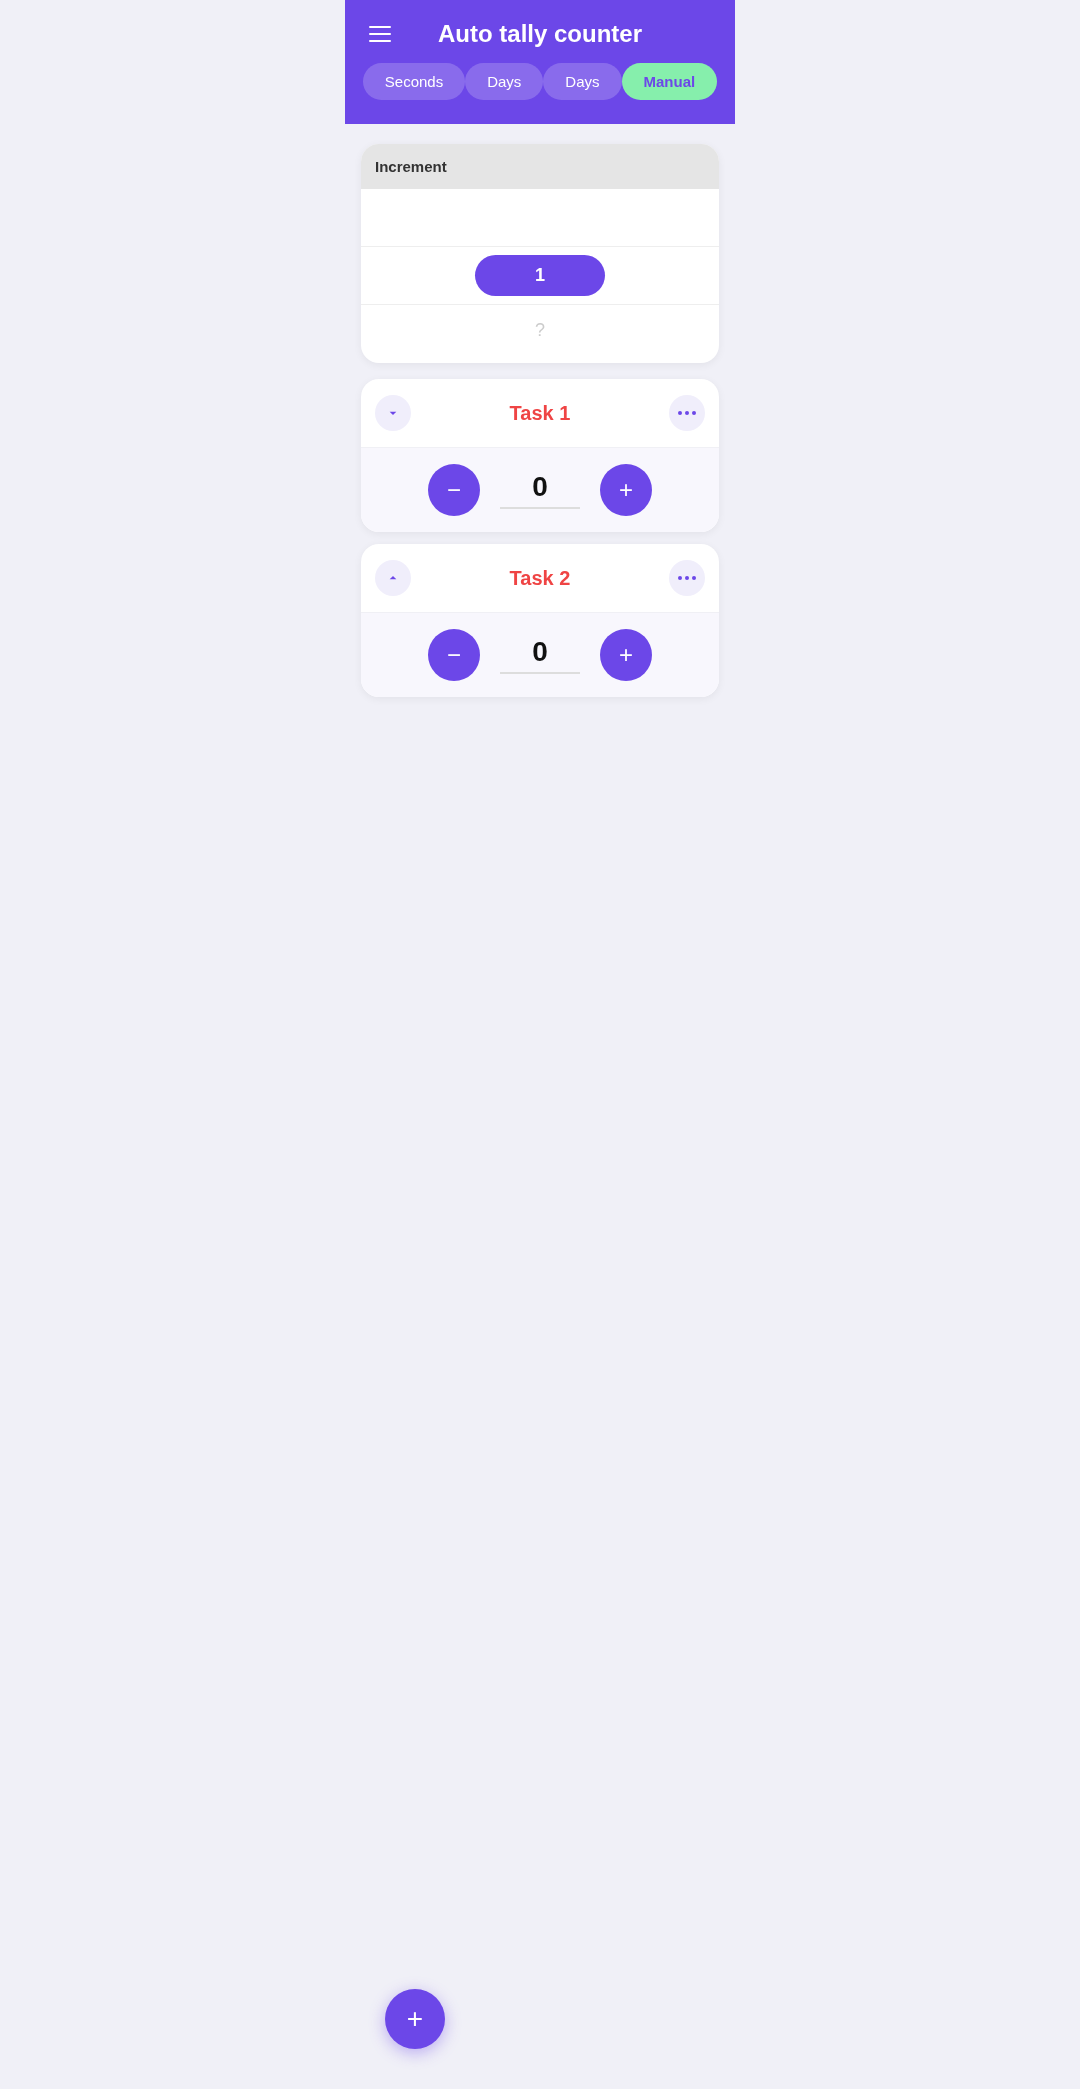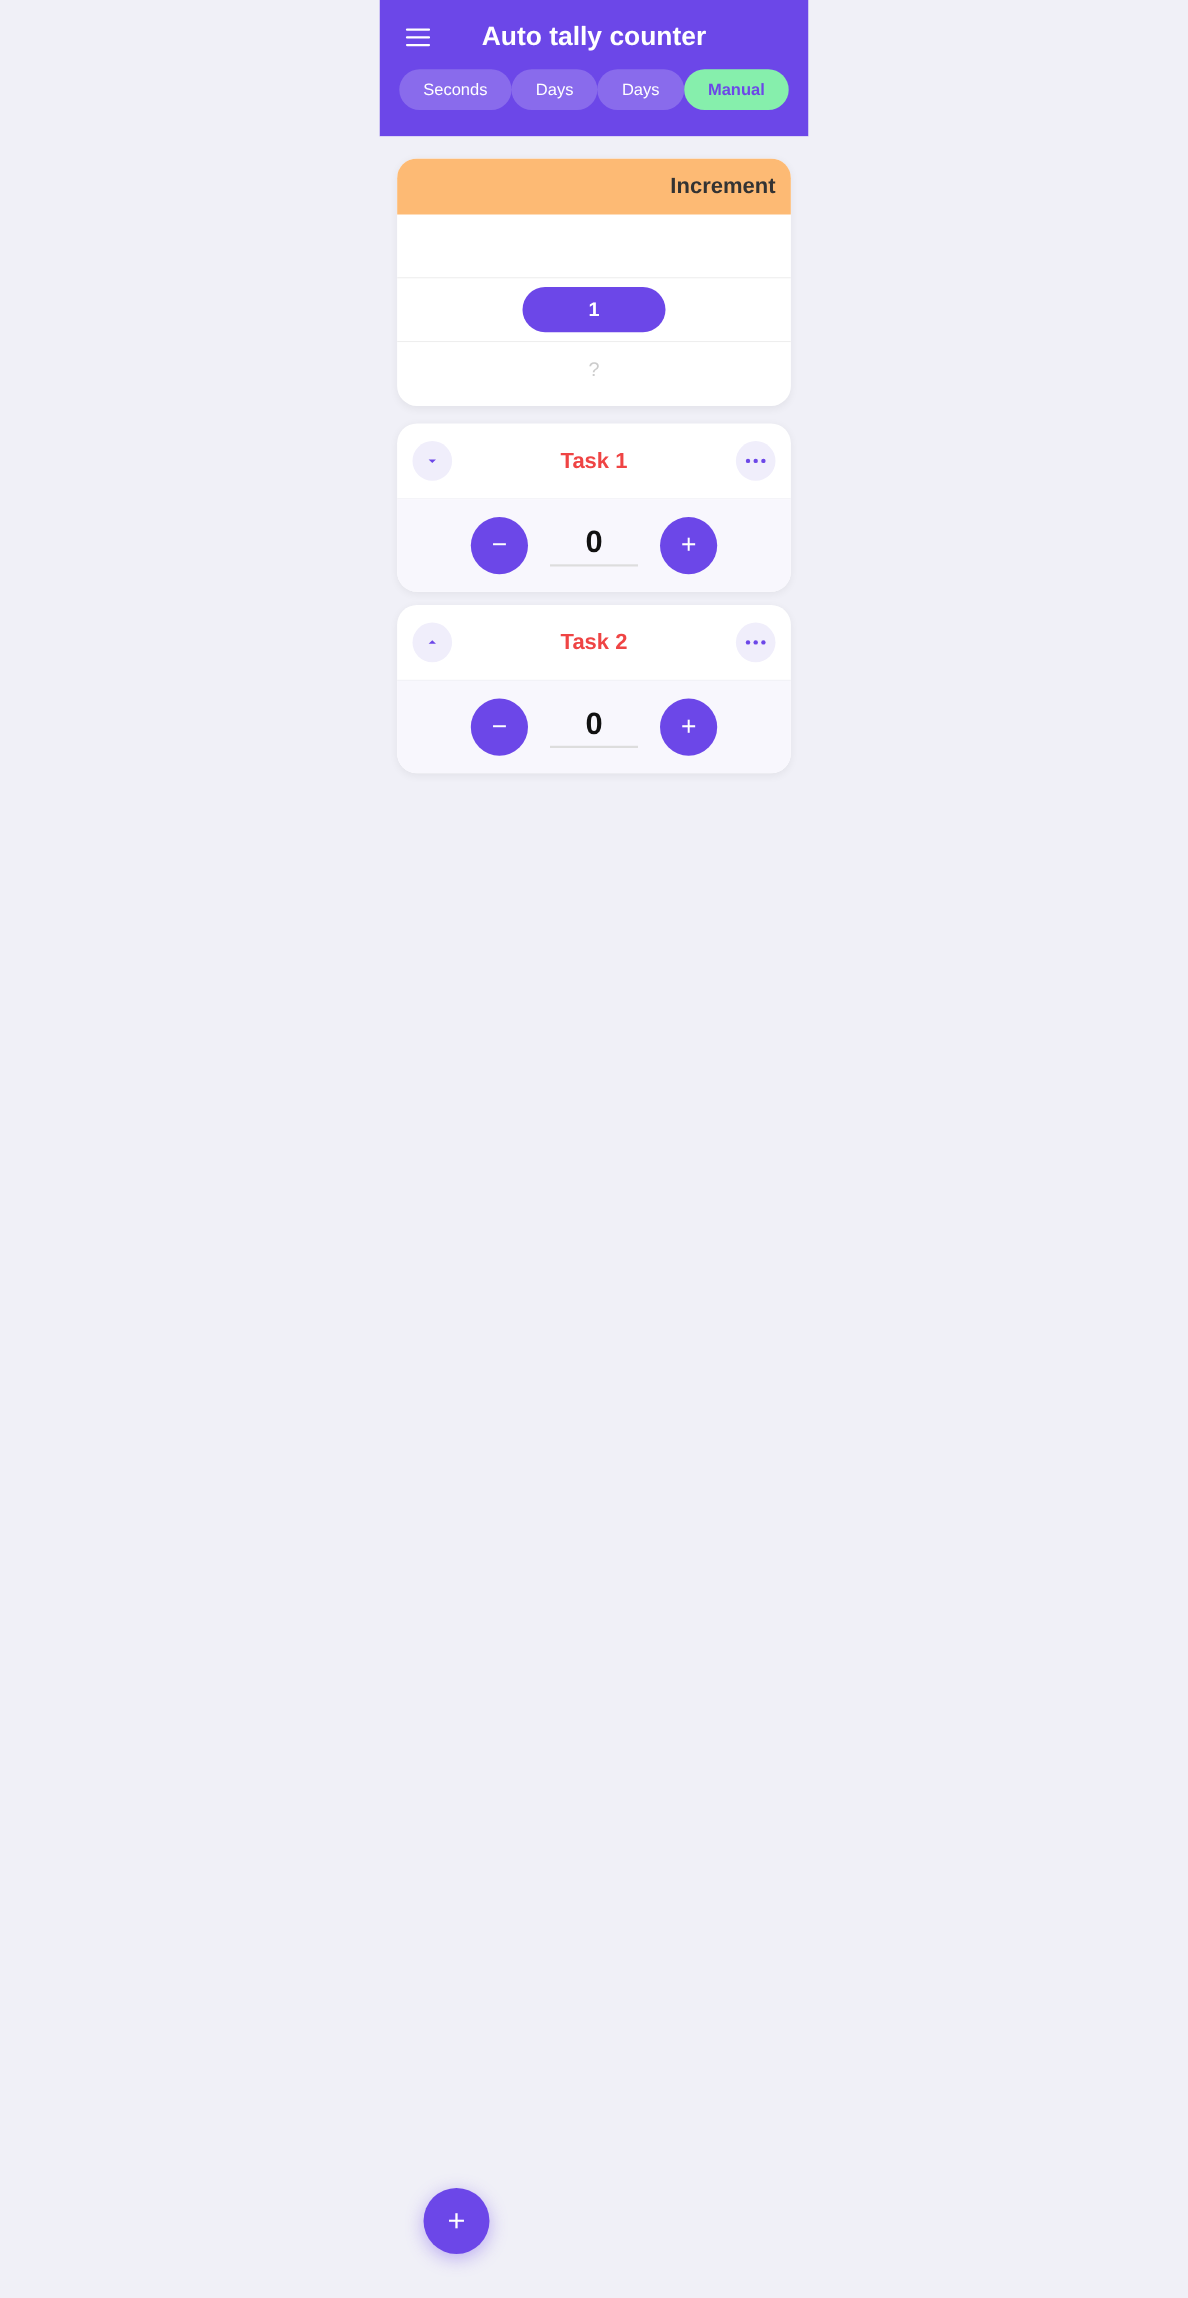--- a/index.html
+++ b/index.html
@@ -88,24 +88,24 @@
 
     .increment-card {
       background: white;
       border-radius: 18px;
       overflow: hidden;
       margin-bottom: 16px;
       box-shadow: 0 2px 8px rgba(0,0,0,0.06);
     }
 
     .increment-header {
-      background: #fdba74;
+      background: #e5e5e5;
       padding: 14px;
-      text-align: right;
-      font-size: 20px;
+      text-align: left;
+      font-size: 15px;
       font-weight: 600;
       color: #333;
     }
 
     .picker-wrapper {
       width: 100%;
       position: relative;
       padding: 8px 0;
     }
 

